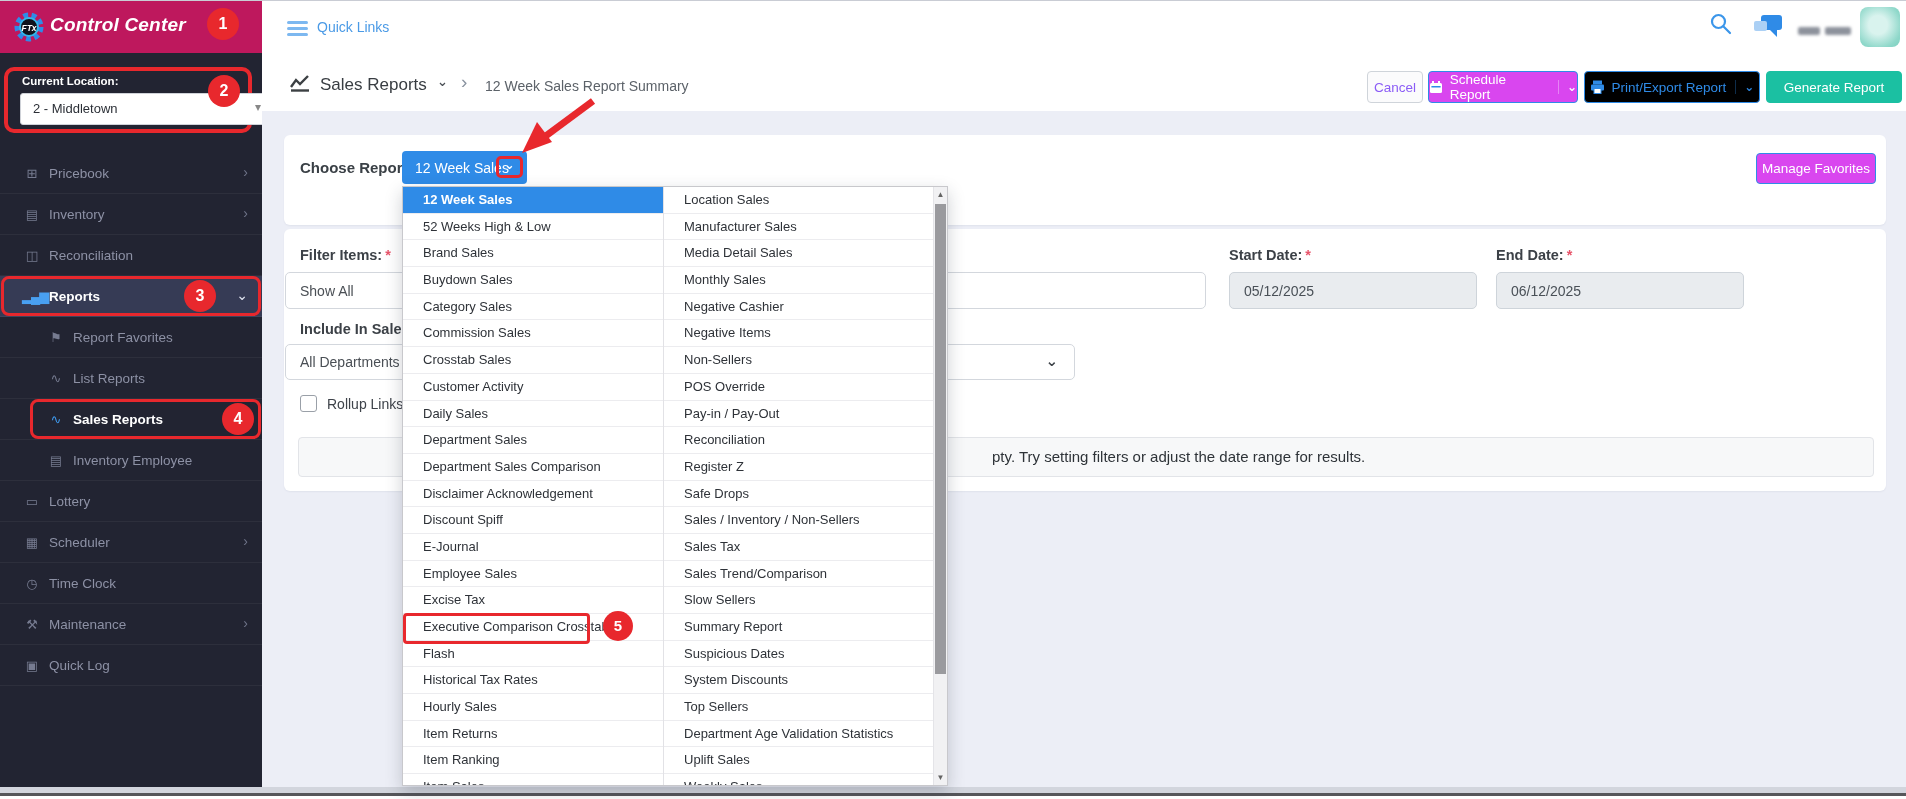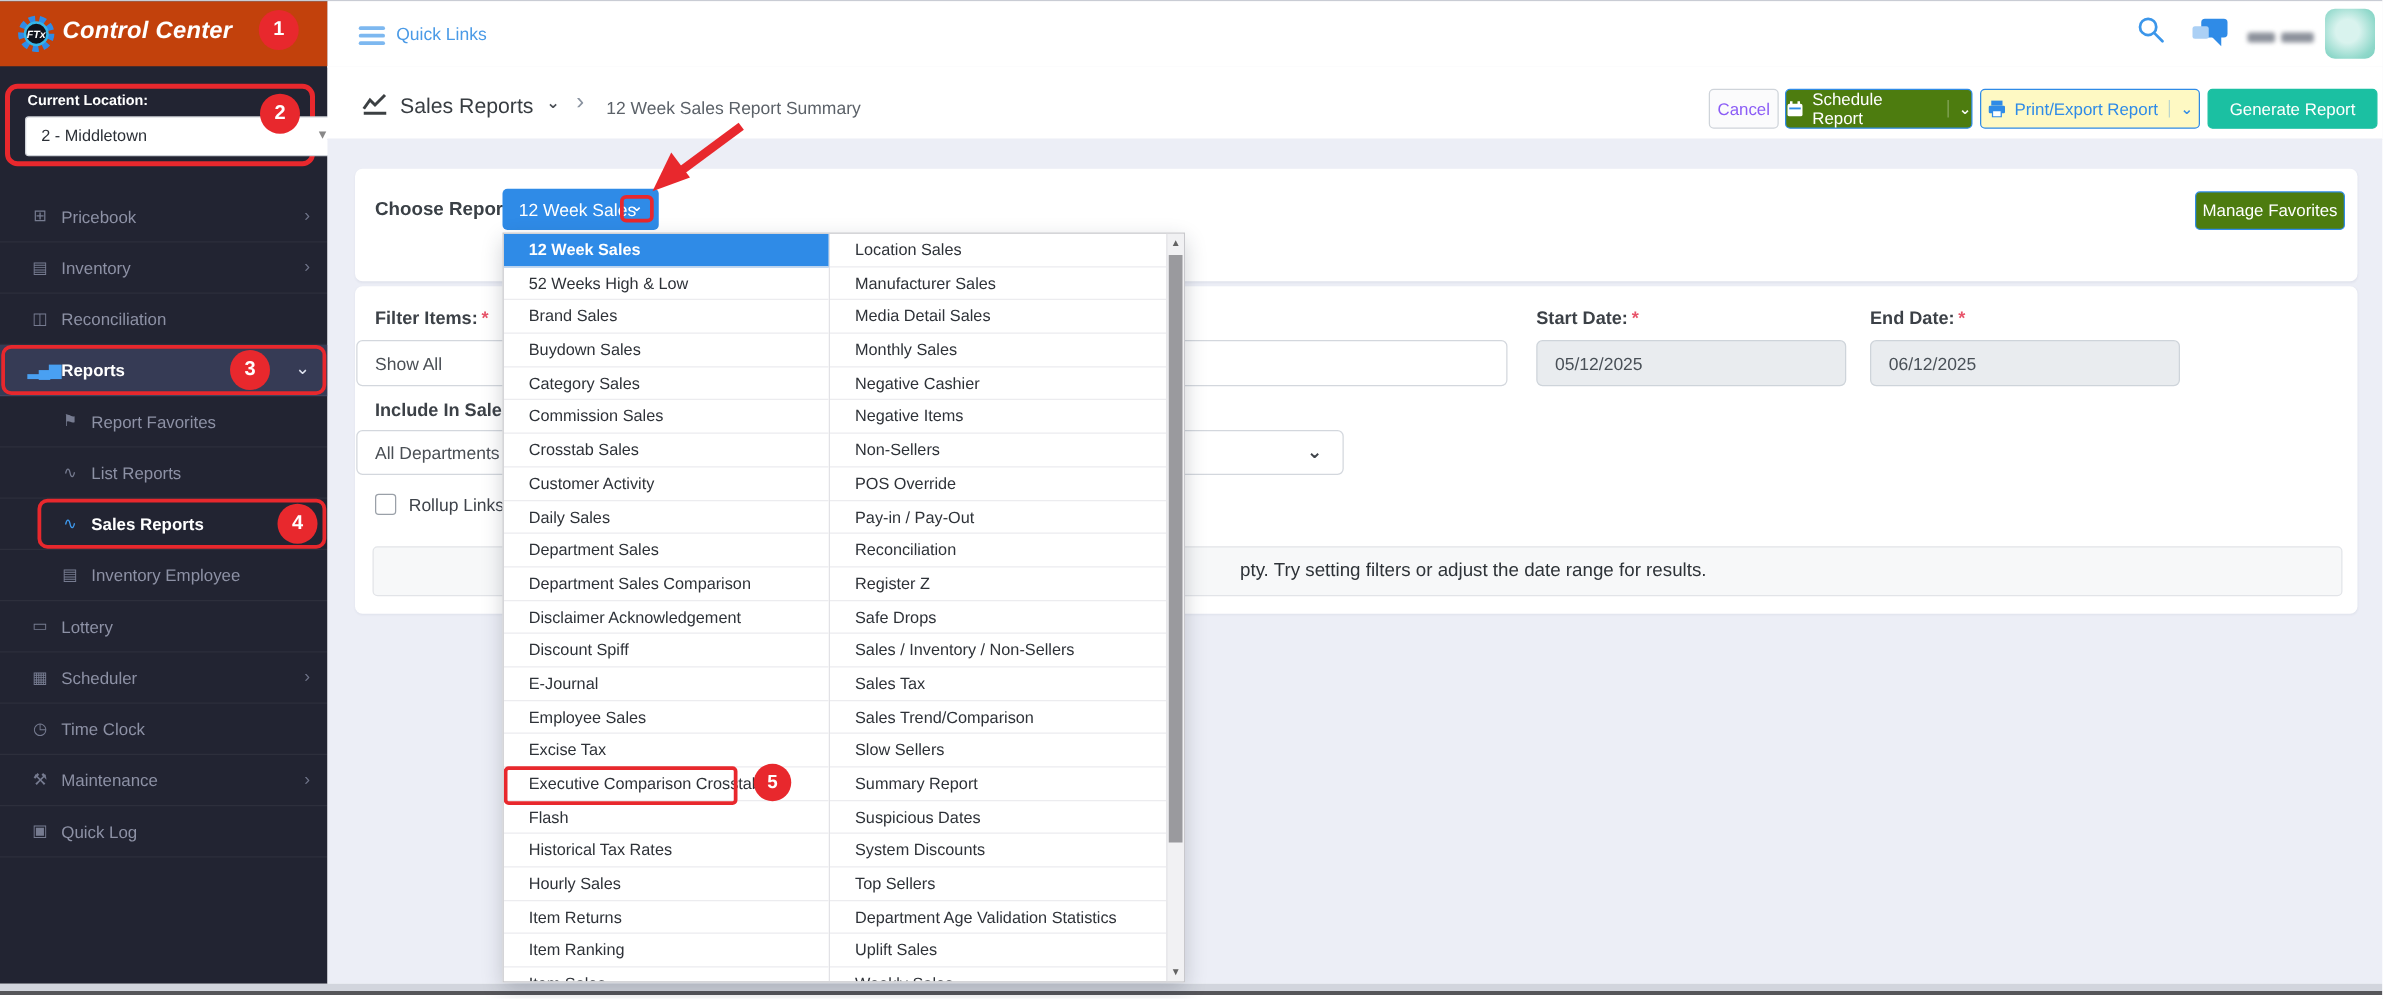--- a/index.html
+++ b/index.html
@@ -2,21 +2,21 @@
 <html><head>
 <meta charset="utf-8">
 <style>
   html,body{margin:0;padding:0;background:#fff;}
   .page{position:relative;width:1906px;height:799px;overflow:hidden;
         font-family:"Liberation Sans","DejaVu Sans",sans-serif;background:#fff;
         border-top:1px solid #c9ccd4;box-sizing:border-box;}
   .abs{position:absolute;}
   
   .sidebar{left:0;top:0;width:262px;height:786px;background:#222432;}
-  .side-header{left:0;top:0;width:262px;height:52px;background:#c2410c;}
+  .side-header{left:0;top:0;width:262px;height:52px;background:#be185d;}
   .brand-text{left:50px;top:13px;color:#fff;font-size:19px;font-weight:bold;font-style:italic;letter-spacing:.2px;}
   .loc-frame{left:4px;top:66px;width:240px;height:58px;border:4px solid #e8282d;border-radius:10px;}
   .loc-label{left:14px;top:4px;color:#fff;font-size:11.5px;font-weight:bold;}
   .loc-select{left:12px;top:22px;width:212px;height:30px;background:#fff;border-radius:3px;border:1px solid #cfd2d8;padding-left:37px;}
   .loc-value{left:12px;top:7px;font-size:13px;color:#2b2f36;}
   .loc-caret{right:9px;top:6px;color:#888;font-size:12px;}
   .side-nav{left:0;top:152px;width:262px;}
   .side-item{position:relative;height:40px;display:flex;align-items:center;border-bottom:1px solid rgba(255,255,255,.05);cursor:pointer;}
   .s-icon{width:18px;margin-left:22px;color:#767b90;font-size:13px;text-align:center;flex:none;letter-spacing:-2px;}
   .s-label{margin-left:9px;color:#8d91a5;font-size:13.5px;white-space:nowrap;}
@@ -39,23 +39,23 @@
   .topbar{left:262px;top:0;width:1644px;height:52px;background:#fff;border-bottom:1px solid #ebedf3;}
   .hamburger span{display:block;width:21px;height:3px;background:#7db8f0;border-radius:2px;margin-bottom:3px;}
   .quick-links{left:317px;top:18px;color:#4a9ae6;font-size:14px;}
   .redact{display:inline-block;height:8px;border-radius:2px;background:#8d929c;filter:blur(1.5px);margin-right:5px;}
   .avatar{left:1860px;top:6px;width:40px;height:40px;border-radius:8px;
       background:radial-gradient(circle at 45% 45%, #d9f3ee 0 30%, #8fd8ca 75%, #7ccfbf);}
   
   .crumb-bar{left:262px;top:52px;width:1644px;height:58px;background:#fff;border-bottom:1px solid #e4e6ef;}
   .btn{display:flex;align-items:center;justify-content:center;border-radius:4px;font-size:13.5px;box-sizing:border-box;cursor:pointer;}
   .btn-cancel{left:1367px;top:70px;width:56px;height:32px;background:#fbfbfc;border:1px solid #cfd4da;color:#8b5cf6;}
-  .btn-blue{background:#4d7c0f;color:#fff;border:1px solid #2f8be7;}
+  .btn-blue{background:#d946ef;color:#fff;border:1px solid #2f8be7;}
   .btn-schedule{left:1428px;top:70px;width:150px;height:32px;gap:7px;}
-  .btn-outline{background:#fef9c3;color:#2f8be7;border:1px solid #2f8be7;align-items:center;}
+  .btn-outline{background:#000000;color:#2f8be7;border:1px solid #2f8be7;align-items:center;}
   .btn-print{left:1584px;top:70px;width:176px;height:32px;gap:7px;}
   .btn-generate{left:1766px;top:70px;width:136px;height:32px;background:#1bc0a2;border:1px solid #1bc0a2;color:#fff;}
   .btn-caret{font-size:12px;font-weight:bold;opacity:.95;padding-left:8px;margin-left:2px;border-left:1px solid rgba(255,255,255,.35);}
   .btn-print .btn-caret{border-left:1px solid rgba(47,139,231,.35);}
   
   .content-bg{left:262px;top:110px;width:1644px;height:676px;background:#eceef6;}
   .card{background:#fff;border-radius:6px;box-shadow:0 1px 2px rgba(40,50,80,.06);}
   .card1{left:284px;top:134px;width:1602px;height:90px;}
   .card2{left:284px;top:228px;width:1602px;height:262px;}
   .choose-label{left:300px;top:158px;font-size:15px;font-weight:bold;color:#3a4046;}

